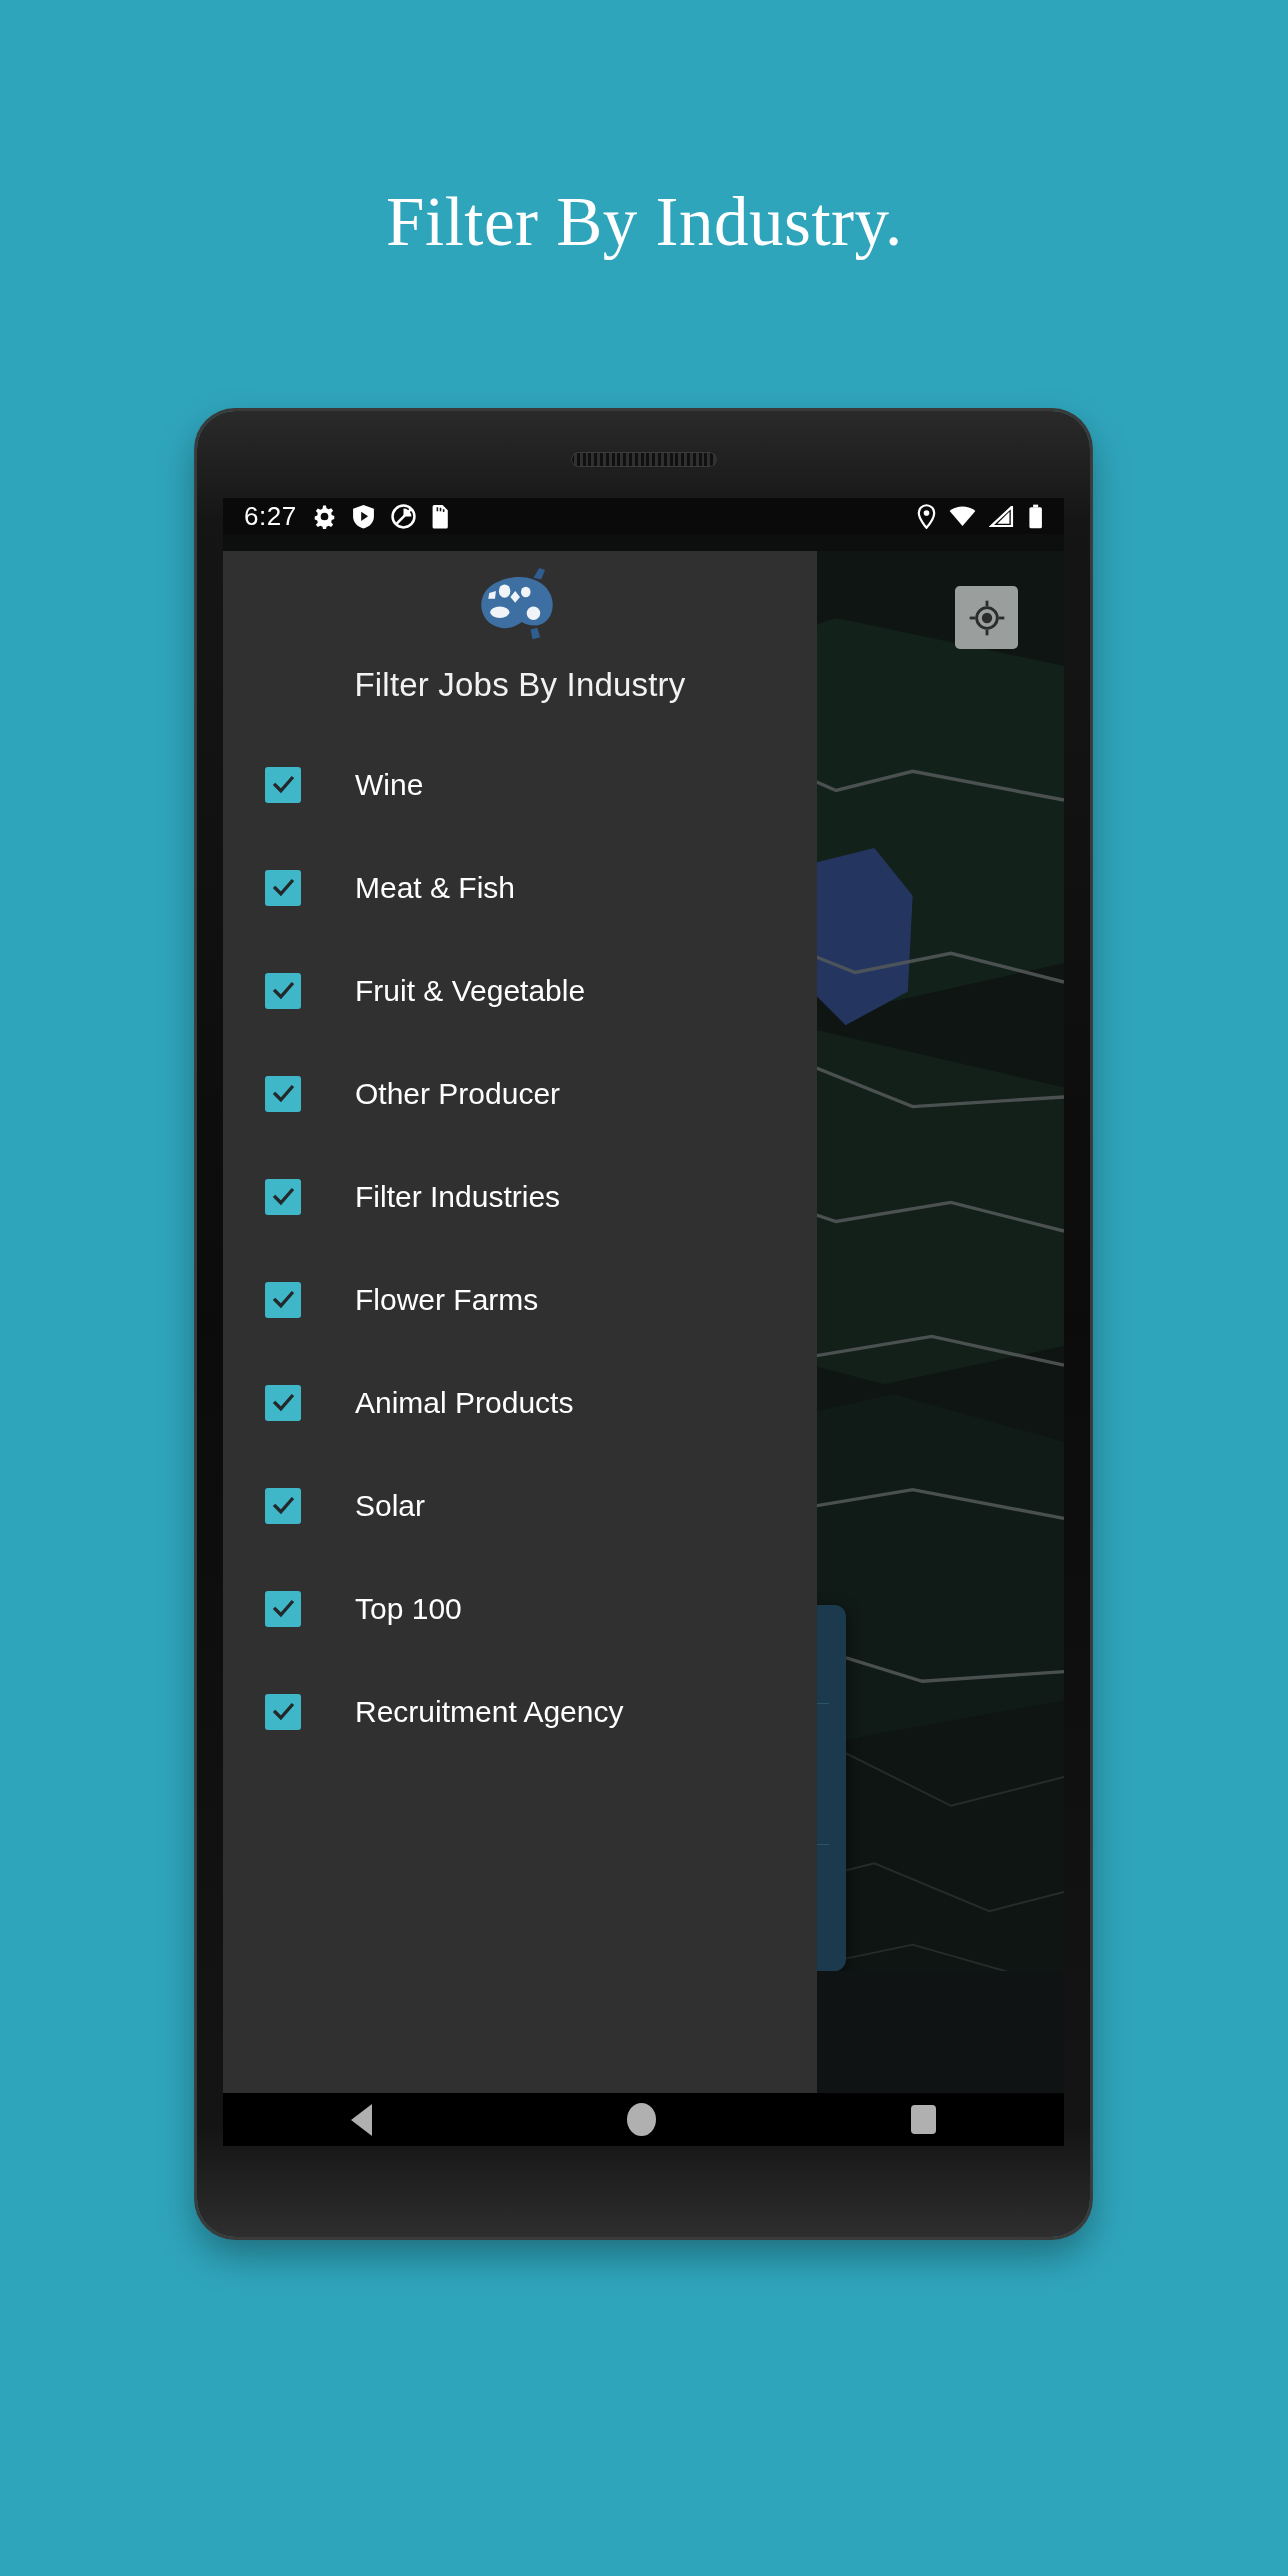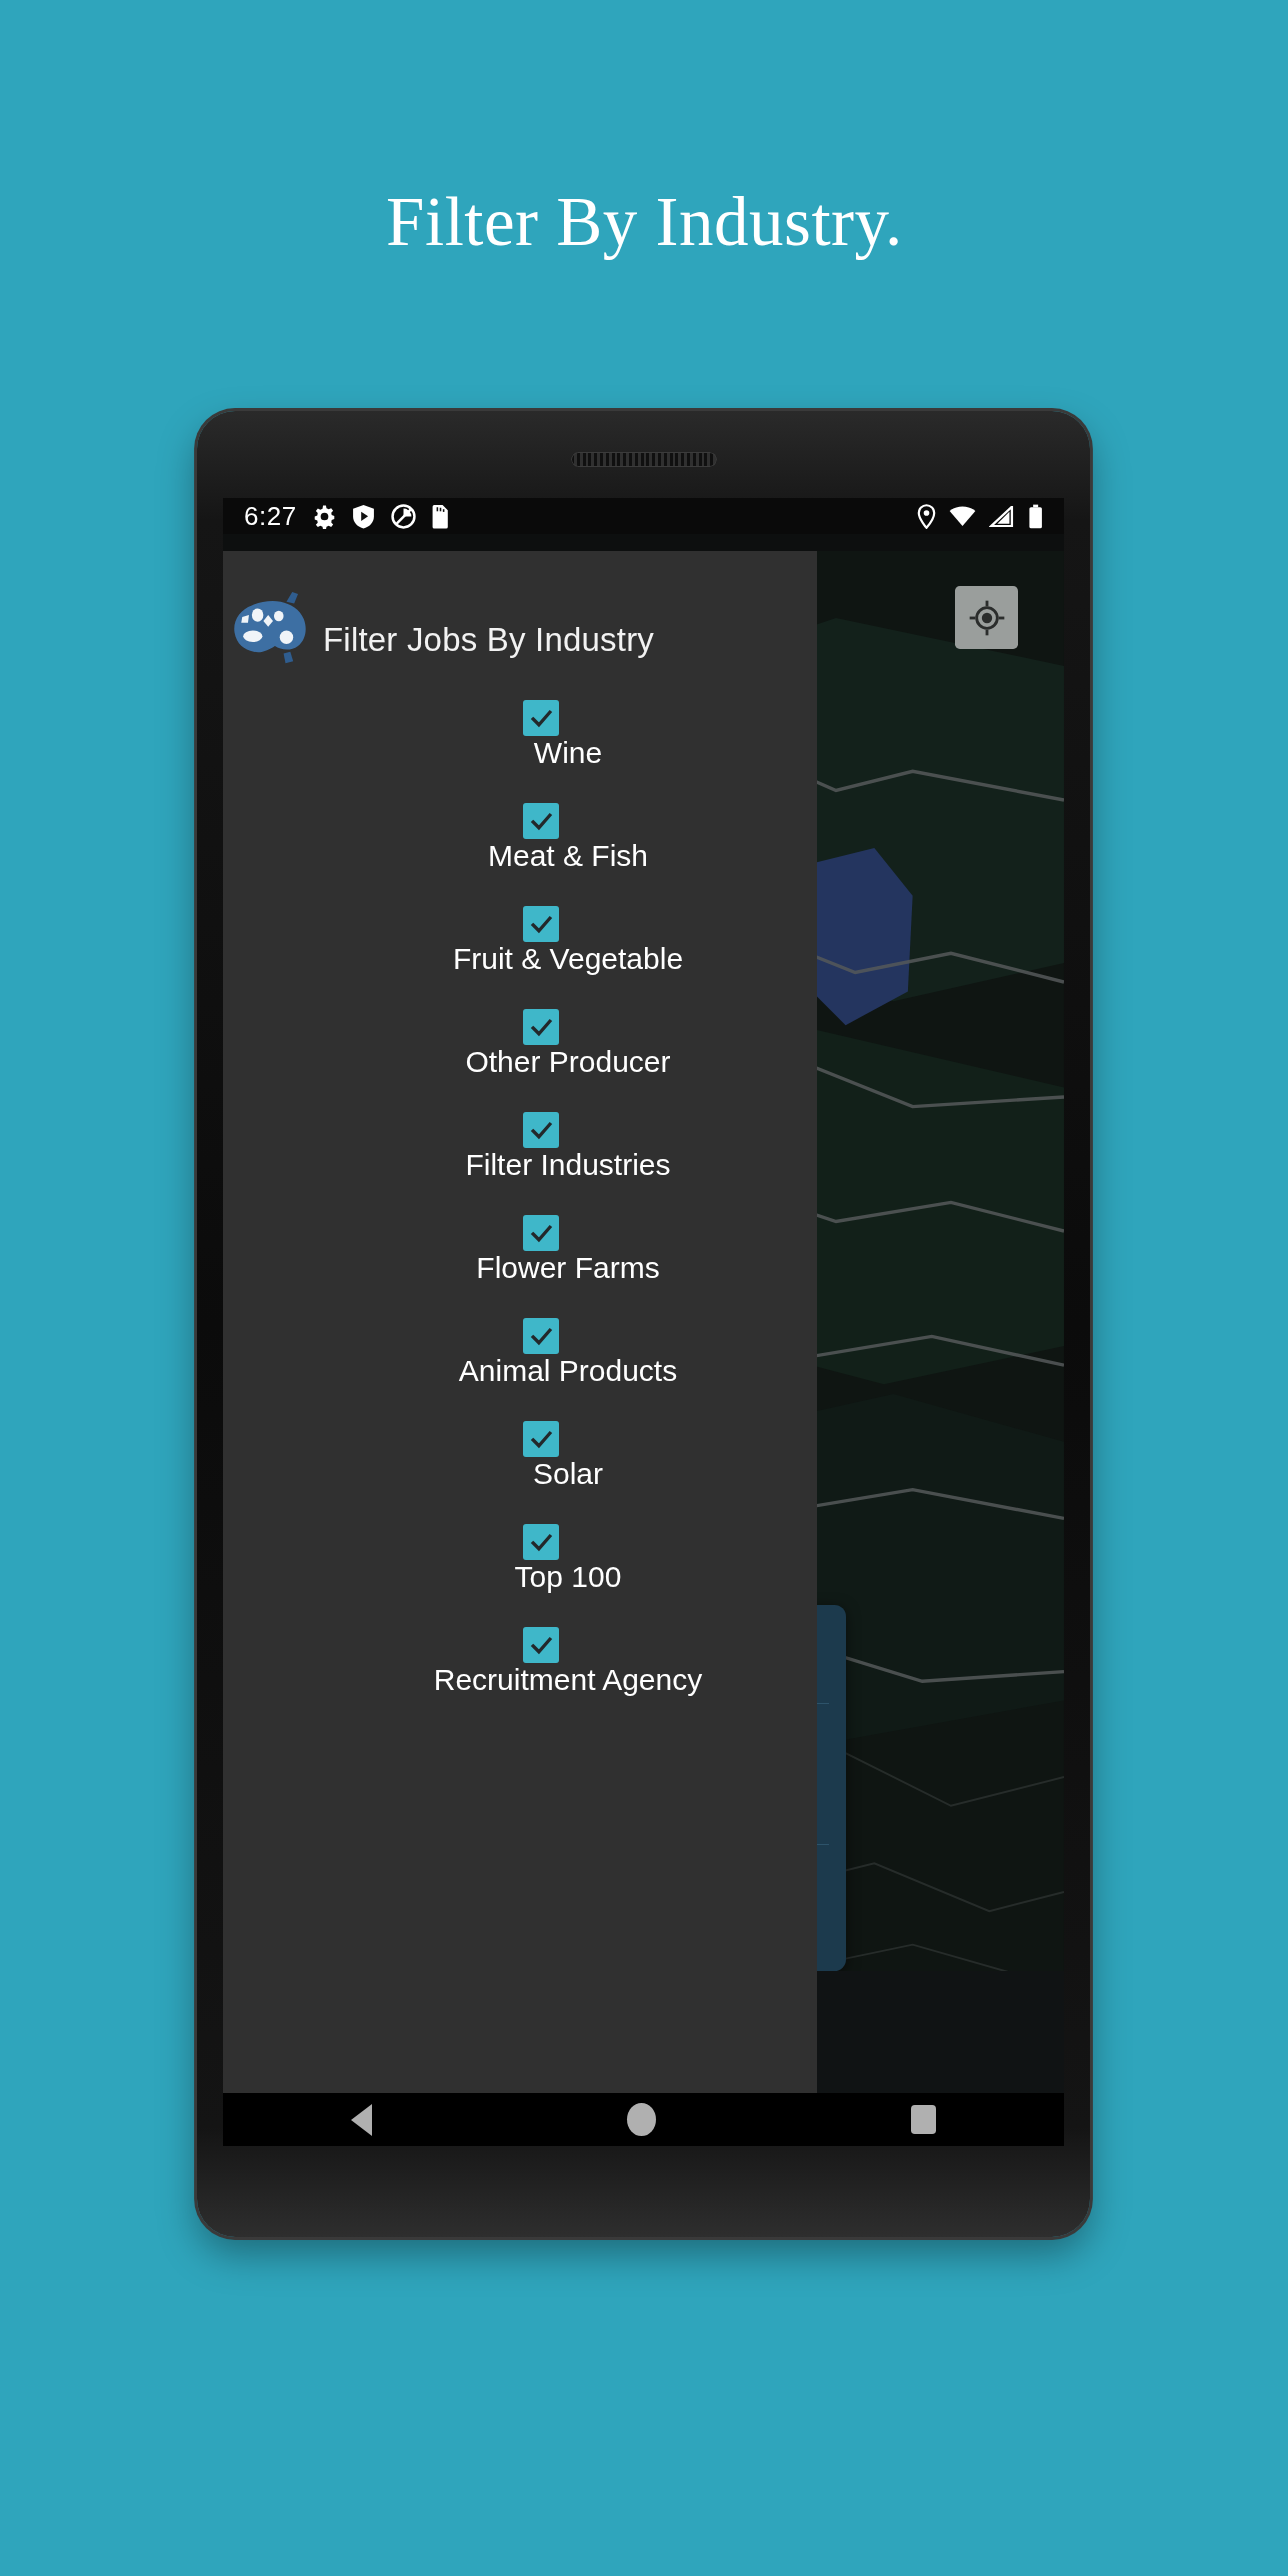--- a/index.html
+++ b/index.html
@@ -186,37 +186,36 @@
   .navitem .navlabel{color:#2f5d7c;font-size:27px;}
   .drawer{
     position:absolute;
     left:0;top:53px;
     width:594px;height:1543px;
     background:#303030;
     z-index:30;
     overflow:hidden;
   }
   .drawer-head{
-    padding-top:39px;
-    display:flex;flex-direction:row;align-items:center;text-align:center;
+    padding-top:15px;
+    display:flex;flex-direction:column;align-items:center;text-align:center;
   }
   .drawer-logo{width:100px;height:81px;}
   .drawer-title{
     color:#f2f2f2;
     font-size:33px;
     font-weight:400;
     margin-top:19px;
     letter-spacing:0.2px;
   }
   .filter-list{margin-top:29px;}
   .filter-row{
     display:flex;align-items:center;
     height:103px;
     padding-left:42px;
-    flex-direction:column;
   }
   .cbox{
     width:36px;height:36px;
     border-radius:2.9px;
     background:#3fb7c9;
     display:flex;align-items:center;justify-content:center;
     flex:0 0 auto;
   }
   .filter-label{
     color:#ffffff;

